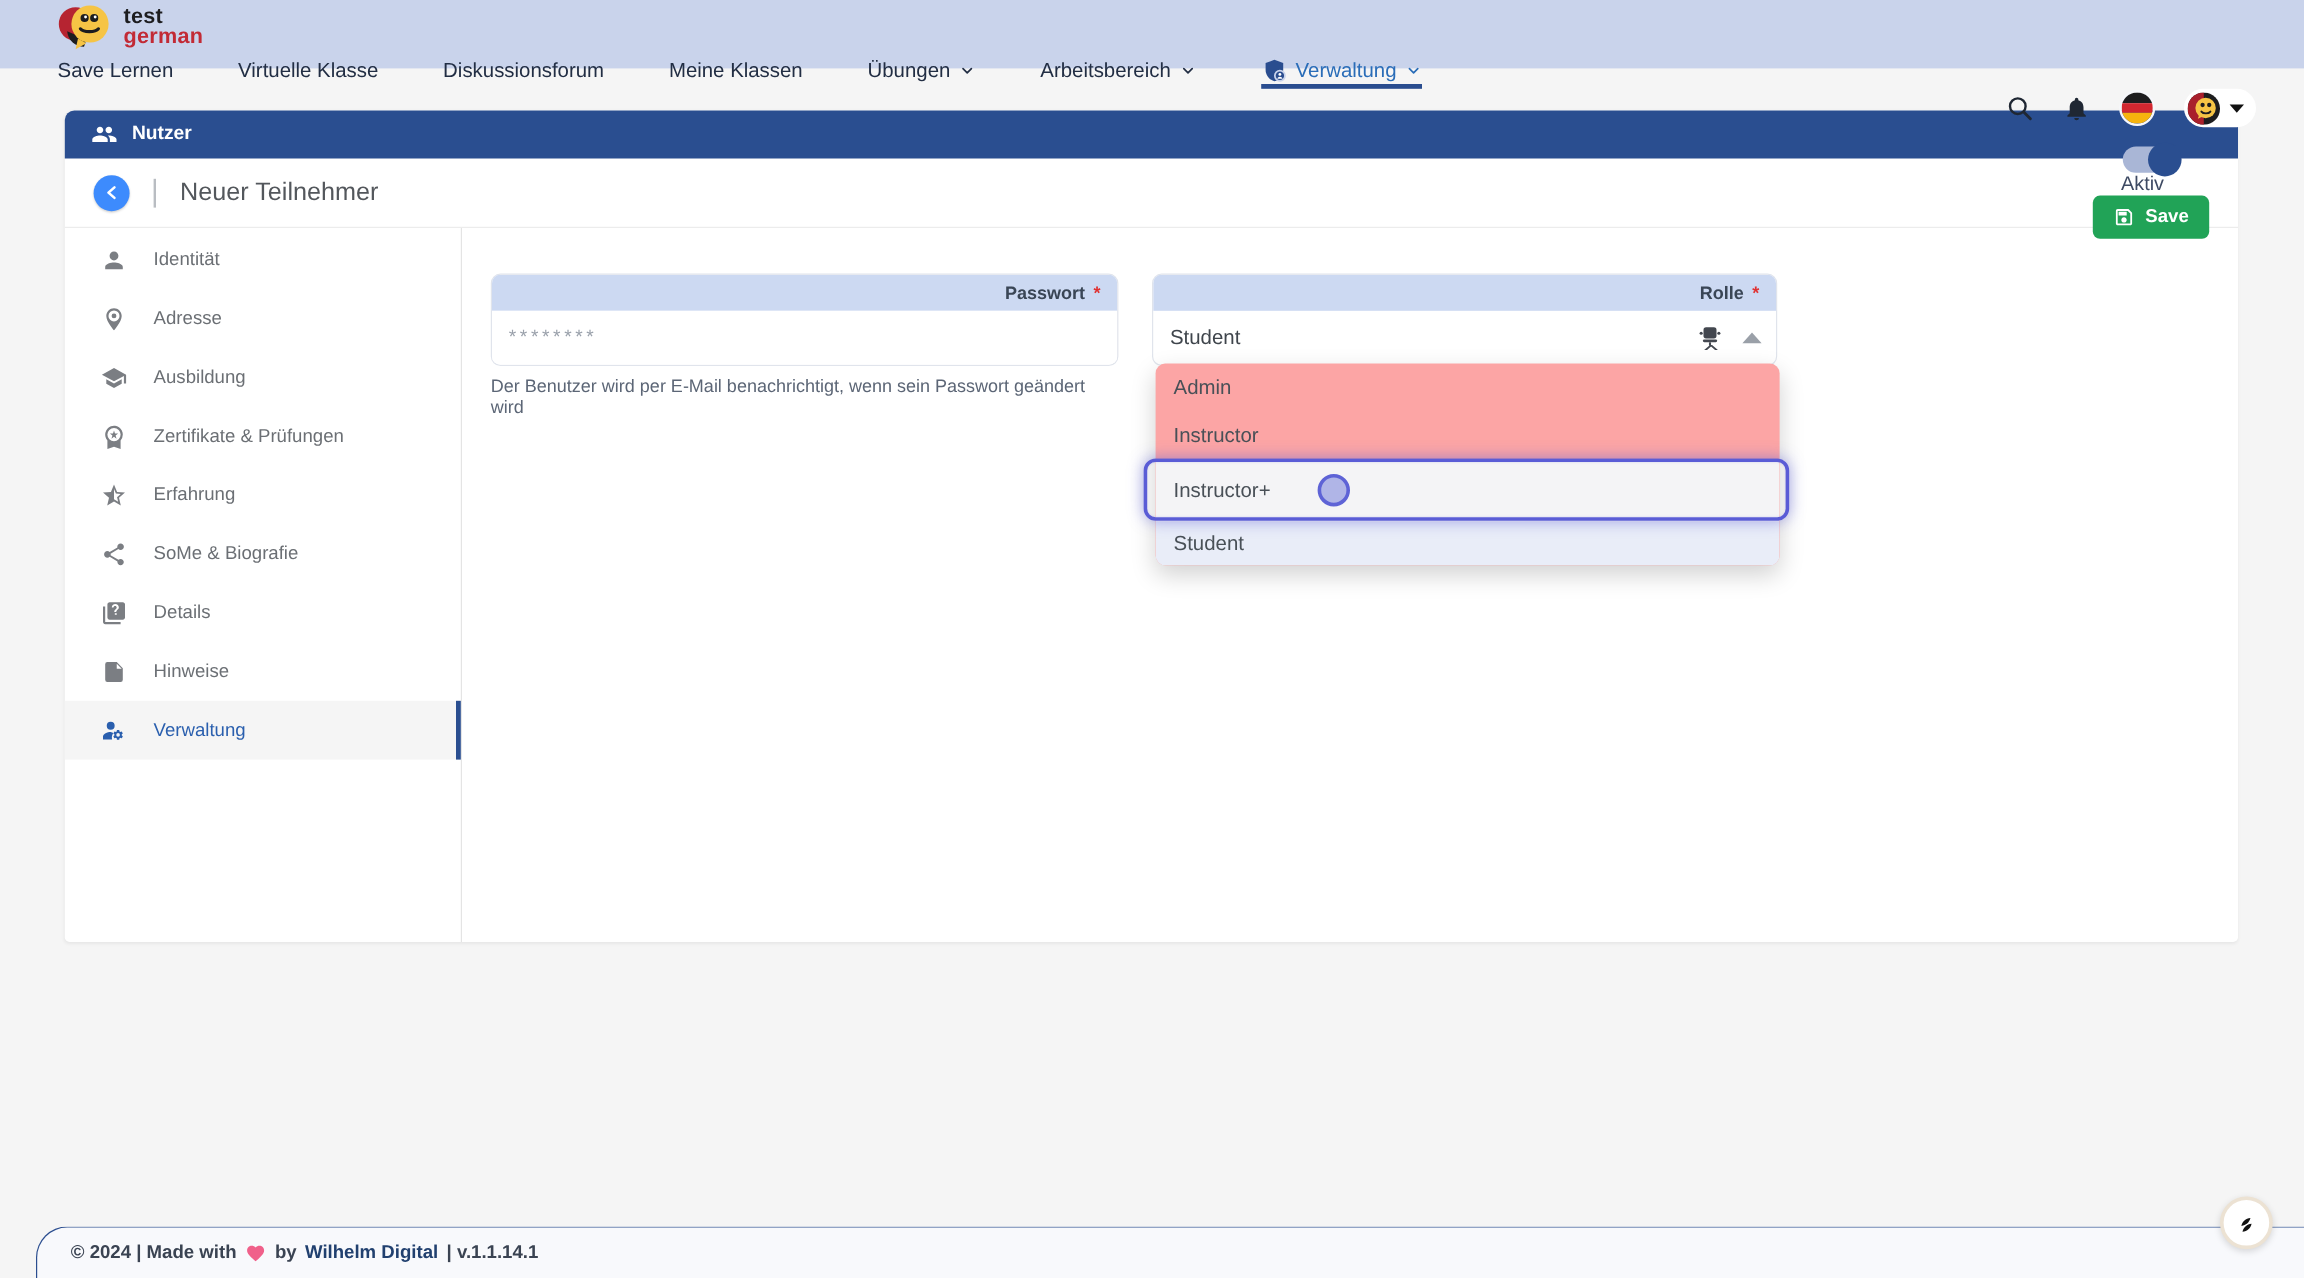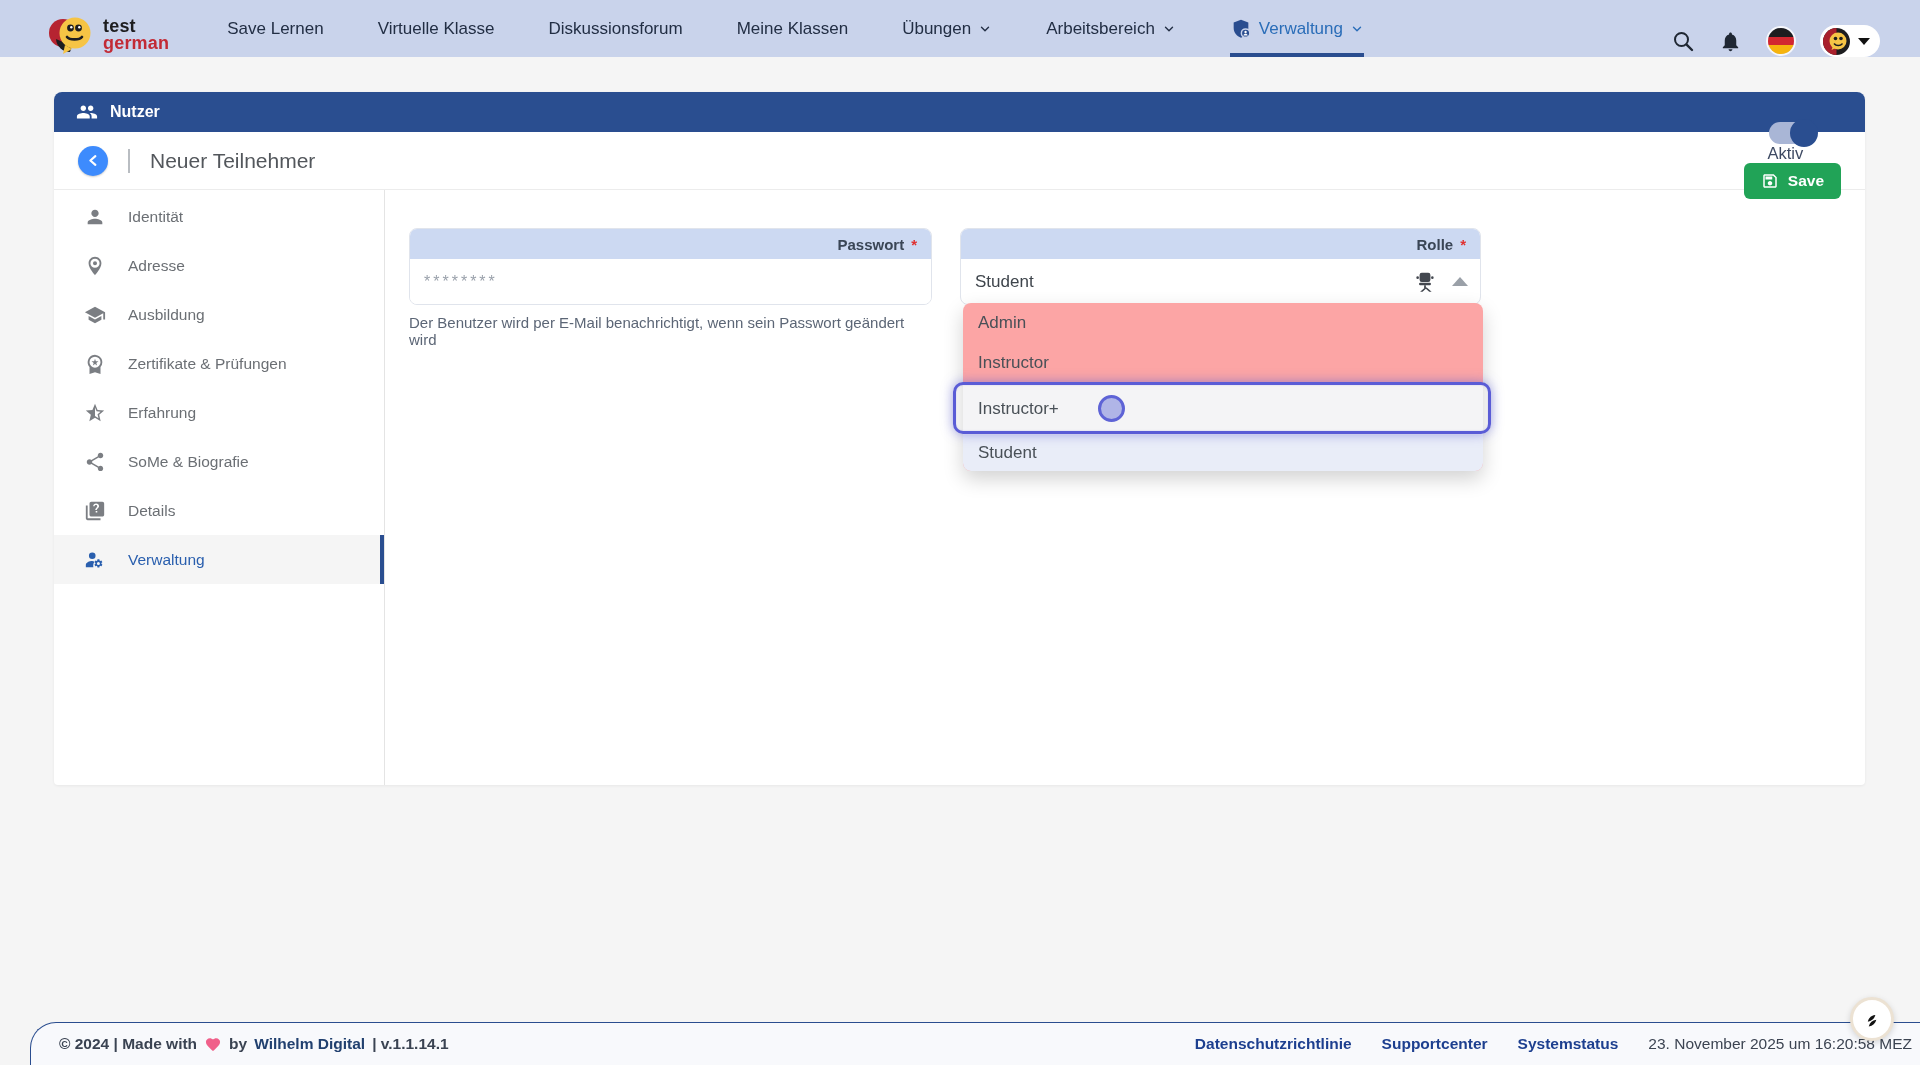--- a/index.html
+++ b/index.html
@@ -5,22 +5,22 @@
   * { margin:0; padding:0; box-sizing:border-box; }
   html,body { width:1920px; height:1065px; overflow:hidden; }
   body {
     font-family:"Liberation Sans","DejaVu Sans",sans-serif;
     background:#f5f5f5; color:#343a40; position:relative;
   }
   svg { display:block; }
 
   
   .topbar {
-    height:57px; background:#c9d3eb; display:flex; align-items:flex-end;
-    padding:0 40px 0 48px; position:relative; z-index:20;
+    height:57px; background:#c9d3eb; display:flex; align-items:flex-start;
+    padding:0 40px 0 48px; position:relative; z-index:20;flex-direction:column;
   }
   .logo { display:flex; align-items:center; gap:9px; margin-right:58px; cursor:pointer; }
   .logo-text { font-weight:800; line-height:0.95; font-size:18px; letter-spacing:.2px; }
   .logo-text .l1 { color:#1d1d1f; display:block; }
   .logo-text .l2 { color:#c22a35; display:block; }
   .nav { display:flex; align-items:center; height:100%; gap:54px; }
   .nav-item {
     height:100%; display:flex; align-items:center; gap:7px; cursor:pointer;
     font-size:17px; color:#222e44; font-weight:400;
   }
@@ -345,20 +345,28 @@
         </span>
           <span>SoMe &amp; Biografie</span>
       </div>
       <div class="side-item">
         <span class="sicon">
           <svg width="22" height="22" viewBox="0 0 24 24" fill="currentColor">
               <path d="M4 6H2v14c0 1.1.9 2 2 2h14v-2H4V6zm16-4H8c-1.1 0-2 .9-2 2v12c0 1.1.9 2 2 2h12c1.1 0 2-.9 2-2V4c0-1.1-.9-2-2-2zm-5.5 11.5h-1.75V12h1.75v1.5zm1.1-5.05c-.28.4-.63.72-1.01 1.09-.46.43-.59.78-.59 1.46h-1.75c0-1.09.31-1.69 1.04-2.35.38-.35.67-.64.88-.94.2-.29.28-.57.28-.89 0-.73-.59-1.32-1.45-1.32-.82 0-1.46.59-1.46 1.42H10c0-1.8 1.35-3.17 3.25-3.17 1.78 0 3.15 1.22 3.15 2.98 0 .66-.19 1.22-.8 1.72z"></path>
             </svg>
         </span>
           <span>Details</span>
+      </div>
+      <div class="side-item">
+        <span class="sicon">
+          <svg width="22" height="22" viewBox="0 0 24 24" fill="currentColor">
+              <path fill-rule="evenodd" d="M4 5a2 2 0 0 1 2-2h8.5L20 8.5V19a2 2 0 0 1-2 2H6a2 2 0 0 1-2-2V5zm10.5-.5V9H19L14.5 4.5z"></path>
+            </svg>
+        </span>
+          <span>Hinweise</span>
       </div>
       <div class="side-item active">
         <span class="sicon">
           <svg width="22" height="22" viewBox="0 0 24 24" fill="currentColor">
             <path d="M9 11a3.6 3.6 0 1 0 0-7.2A3.6 3.6 0 0 0 9 11zm0 2c-3.1 0-7 1.6-7 4.4V20h8.3a7.3 7.3 0 0 1-.25-1.9c0-1.6.5-3 1.35-4.2A11.6 11.6 0 0 0 9 13z"></path>
             <g transform="translate(10.2,10.2) scale(0.46)">
               <path d="M19.14 12.94c.04-.3.06-.61.06-.94 0-.32-.02-.64-.07-.94l2.03-1.58c.18-.14.23-.41.12-.61l-1.92-3.32c-.12-.22-.37-.29-.59-.22l-2.39.96c-.5-.38-1.03-.7-1.62-.94l-.36-2.54c-.04-.24-.24-.41-.48-.41h-3.84c-.24 0-.43.17-.47.41l-.36 2.54c-.59.24-1.13.57-1.62.94l-2.39-.96c-.22-.08-.47 0-.59.22L2.74 8.87c-.12.21-.08.47.12.61l2.03 1.58c-.05.3-.09.63-.09.94s.02.64.07.94l-2.03 1.58c-.18.14-.23.41-.12.61l1.92 3.32c.12.22.37.29.59.22l2.39-.96c.5.38 1.03.7 1.62.94l.36 2.54c.05.24.24.41.48.41h3.84c.24 0 .44-.17.47-.41l.36-2.54c.59-.24 1.13-.56 1.62-.94l2.39.96c.22.08.47 0 .59-.22l1.92-3.32c.12-.22.07-.47-.12-.61l-2.01-1.58zM12 15.6a3.6 3.6 0 1 1 0-7.2 3.6 3.6 0 0 1 0 7.2z"></path>
             </g>
           </svg>
         </span>
@@ -420,26 +428,20 @@
     <span>© 2024 | Made with</span>
     <span>
       <svg width="18" height="17" viewBox="0 0 24 24">
           <path d="M12 21.35l-1.45-1.32C5.4 15.36 2 12.28 2 8.5 2 5.42 4.42 3 7.5 3c1.74 0 3.41.81 4.5 2.09C13.09 3.81 14.76 3 16.5 3 19.58 3 22 5.42 22 8.5c0 3.78-3.4 6.86-8.55 11.54L12 21.35z" fill="#f0608a"></path>
         </svg>
     </span>
     <span>by</span>
     <b>Wilhelm Digital</b>
     <span>| v.1.1.14.1</span>
   </div>
-  <div class="foot-right">
-    <span class="foot-link">Datenschutzrichtlinie</span>
-    <span class="foot-link">Supportcenter</span>
-    <span class="foot-link">Systemstatus</span>
-    <span class="timestamp">23. November 2025 um 16:20:58 MEZ</span>
-  </div>
 </div>
 
 <div class="fab">
   <span>
     <svg width="24" height="24" viewBox="0 0 24 24" fill="#121212">
       <path d="M8.2 15.2c.4-4 2.6-6.6 6.6-7.6-.6 4-2.7 6.5-6.6 7.6z" transform="rotate(8 12 12)"></path>
       <path d="M15.8 8.8c-.4 4-2.6 6.6-6.6 7.6.6-4 2.7-6.5 6.6-7.6z" transform="rotate(8 12 12) translate(0.6 3.4)"></path>
     </svg>
   </span>
 </div>

